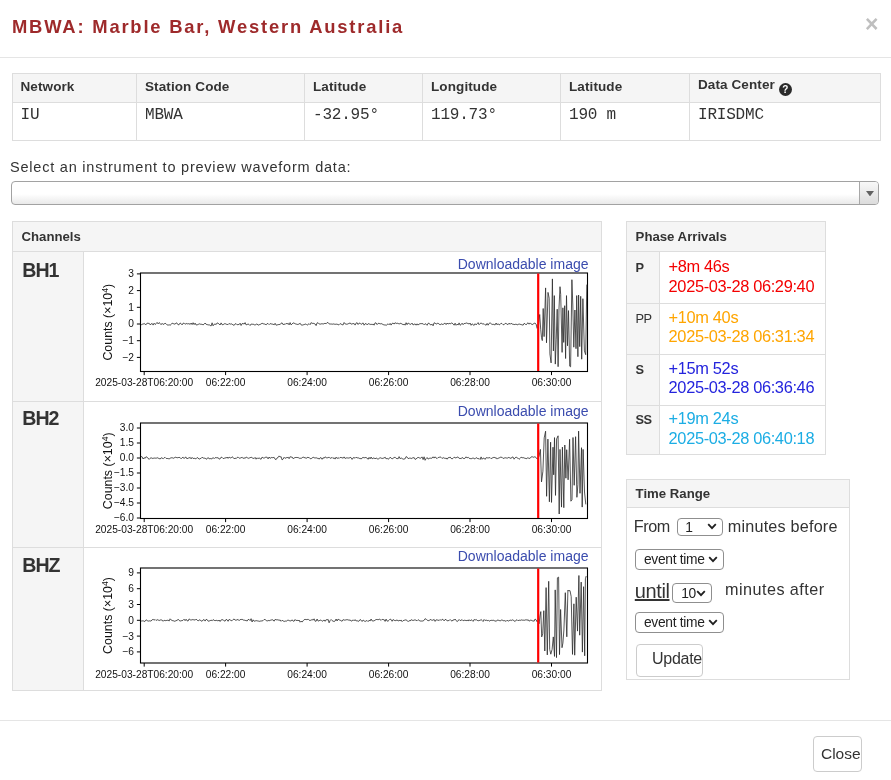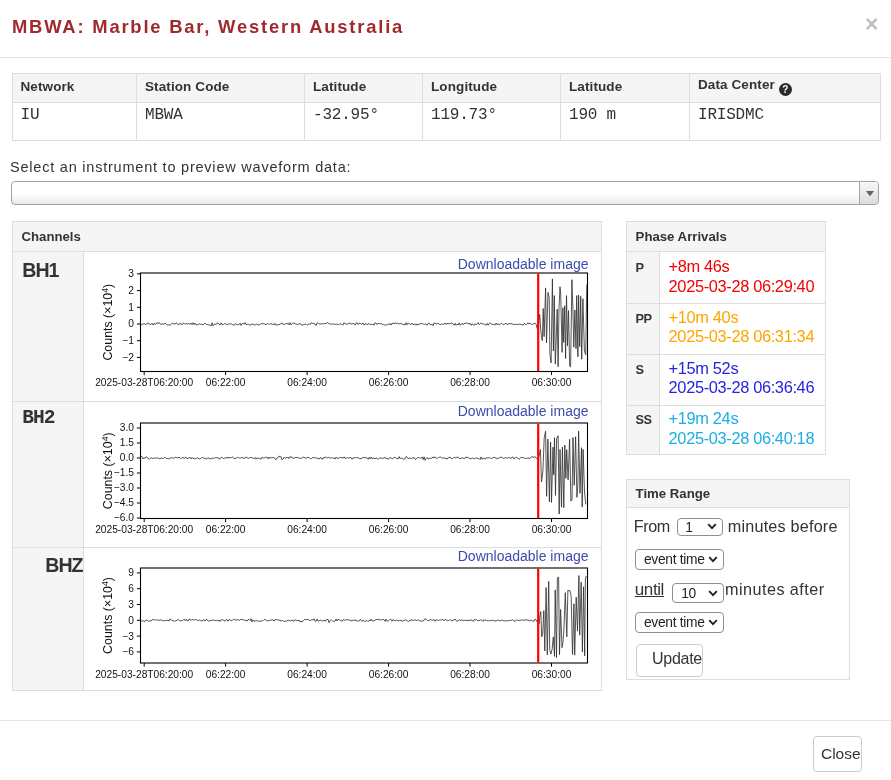--- a/index.html
+++ b/index.html
@@ -62,22 +62,22 @@
         </svg>
     </div>
   </div>
 
   <div class="abs" style="left:11.5px; top:221.4px; width:590px; height:470px; border:1px solid #ddd;">
     <div class="panelhead" style="height:30px; line-height:29px; padding-left:9px;">Channels</div>
     <div class="abs" style="left:0; top:30px; bottom:0; width:71.8px; background:#f5f5f5; border-right:1px solid #ddd;"></div>
     <div class="abs" style="left:0; top:178.2px; width:100%; height:1px; background:#ddd;"></div>
     <div class="abs" style="left:0; top:324.9px; width:100%; height:1px; background:#ddd;"></div>
     <div class="abs" style="left:9.8px; top:38.9px;  font-size:19.6px; line-height:19.6px; letter-spacing:-1px; font-weight:bold;">BH1</div>
-    <div class="abs" style="left:9.8px; top:186.5px; font-size:19.6px; line-height:19.6px; letter-spacing:-1px; font-weight:bold;font-family:Liberation Mono, monospace;">BH2</div>
-    <div class="abs" style="left:9.8px; top:333.2px; font-size:19.6px; line-height:19.6px; letter-spacing:-1px; font-weight:bold;margin-left:23px;">BHZ</div>
+    <div class="abs" style="left:9.8px; top:186.5px; font-size:19.6px; line-height:19.6px; letter-spacing:-1px; font-weight:bold;">BH2</div>
+    <div class="abs" style="left:9.8px; top:333.2px; font-size:19.6px; line-height:19.6px; letter-spacing:-1px; font-weight:bold;">BHZ</div>
   </div>
 
   <div class="abs" style="left:400px; top:256.3px; width:188.5px; text-align:right; font-size:14px; color:#3b4cae;">Downloadable image</div>
   <div class="abs" style="left:400px; top:403.3px; width:188.5px; text-align:right; font-size:14px; color:#3b4cae;">Downloadable image</div>
   <div class="abs" style="left:400px; top:548.3px; width:188.5px; text-align:right; font-size:14px; color:#3b4cae;">Downloadable image</div>
 
   <svg class="abs" style="left:0; top:0;" width="891" height="780" viewBox="0 0 891 780" font-family="Liberation Sans,sans-serif">
 <rect x="140.5" y="273.0" width="447.0" height="98.5" fill="none" stroke="#000" stroke-width="1.1"></rect>
 <line x1="136.9" y1="273.9" x2="140.5" y2="273.9" stroke="#000" stroke-width="1"></line>
 <text x="134.0" y="277.3" text-anchor="end" font-size="10.2" fill="#111">3</text>
@@ -166,21 +166,21 @@
 <line x1="538.2" y1="568.5" x2="538.2" y2="662.5" stroke="#f00" stroke-width="2.2"></line>
   </svg>
 
   <div class="abs" style="left:625.6px; top:221.4px; width:200.4px; height:233.5px; border:1px solid #ddd;">
     <div class="panelhead" style="height:30px; line-height:29px; padding-left:9px;">Phase Arrivals</div>
     <div class="abs" style="left:0; top:30px; bottom:0; width:33.7px; background:#f5f5f5; border-right:1px solid #ddd;"></div>
     <div class="abs" style="left:0; top:81px;  width:100%; height:1px; background:#ddd;"></div>
     <div class="abs" style="left:0; top:132px; width:100%; height:1px; background:#ddd;"></div>
     <div class="abs" style="left:0; top:182.3px; width:100%; height:1px; background:#ddd;"></div>
     <div class="abs" style="left:8.8px; top:37.8px;  font-size:12.8px; letter-spacing:-0.4px; font-weight:bold;">P</div>
-    <div class="abs" style="left:8.8px; top:88.7px;  font-size:12.8px; letter-spacing:-0.4px; font-weight:bold;">PP</div>
+    <div class="abs" style="left:8.8px; top:88.7px;  font-size:12.8px; letter-spacing:-0.4px; font-weight:normal;">PP</div>
     <div class="abs" style="left:8.8px; top:139.3px; font-size:12.8px; letter-spacing:-0.4px; font-weight:bold;">S</div>
     <div class="abs" style="left:8.8px; top:190px;   font-size:12.8px; letter-spacing:-0.4px; font-weight:bold;">SS</div>
     <div class="abs phv" style="left:42px; top:34.9px;  color:#f40000;">+8m 46s<br>2025-03-28 06:29:40</div>
     <div class="abs phv" style="left:42px; top:85.8px;    color:#ffa500;">+10m 40s<br>2025-03-28 06:31:34</div>
     <div class="abs phv" style="left:42px; top:136.4px; color:#2424dd;">+15m 52s<br>2025-03-28 06:36:46</div>
     <div class="abs phv" style="left:42px; top:187.1px; color:#1cade4;">+19m 24s<br>2025-03-28 06:40:18</div>
   </div>
   <style>.phv { font-size:16.4px; letter-spacing:-0.35px; line-height:19.3px; }</style>
 
   <div class="abs" style="left:625.6px; top:479px; width:224.8px; height:201.4px; border:1px solid #ddd;">
@@ -196,22 +196,22 @@
     </div>
     <div class="abs" style="left:101.2px; top:36.8px; font-size:16.2px; letter-spacing:0.2px;">minutes before</div>
     <div class="sel" style="left:8.8px; top:69px; width:88.9px; height:21.2px;">
       <span class="txt" style="left:7.6px; top:2.4px;">event time</span>
         <span class="chev">
           <svg width="10" height="7" viewBox="0 0 10 7">
             <path d="M1.2 1.2 L5 5.2 L8.8 1.2" fill="none" stroke="#1f1f1f" stroke-width="1.8"></path>
           </svg>
         </span>
     </div>
-    <div class="abs" style="left:8.2px; top:99.6px; font-size:17px; letter-spacing:-0.4px;text-decoration:underline;">until</div>
-    <div class="sel" style="left:45.6px; top:103px; width:52px; height:20.3px;">
+    <div class="abs" style="left:8.2px; top:99.6px; font-size:20px; letter-spacing:-0.4px;text-decoration:underline;">until</div>
+    <div class="sel" style="left:45.6px; top:103px; width:40px; height:20.3px;">
       <span class="txt" style="left:8px; top:2px;">10</span>
         <span class="chev">
           <svg width="10" height="7" viewBox="0 0 10 7">
             <path d="M1.2 1.2 L5 5.2 L8.8 1.2" fill="none" stroke="#1f1f1f" stroke-width="1.8"></path>
           </svg>
         </span>
     </div>
     <div class="abs" style="left:98.5px; top:99.6px; font-size:16.2px; letter-spacing:0.45px;">minutes after</div>
     <div class="sel" style="left:8.8px; top:131.7px; width:88.9px; height:21px;">
       <span class="txt" style="left:7.6px; top:2.3px;">event time</span>

